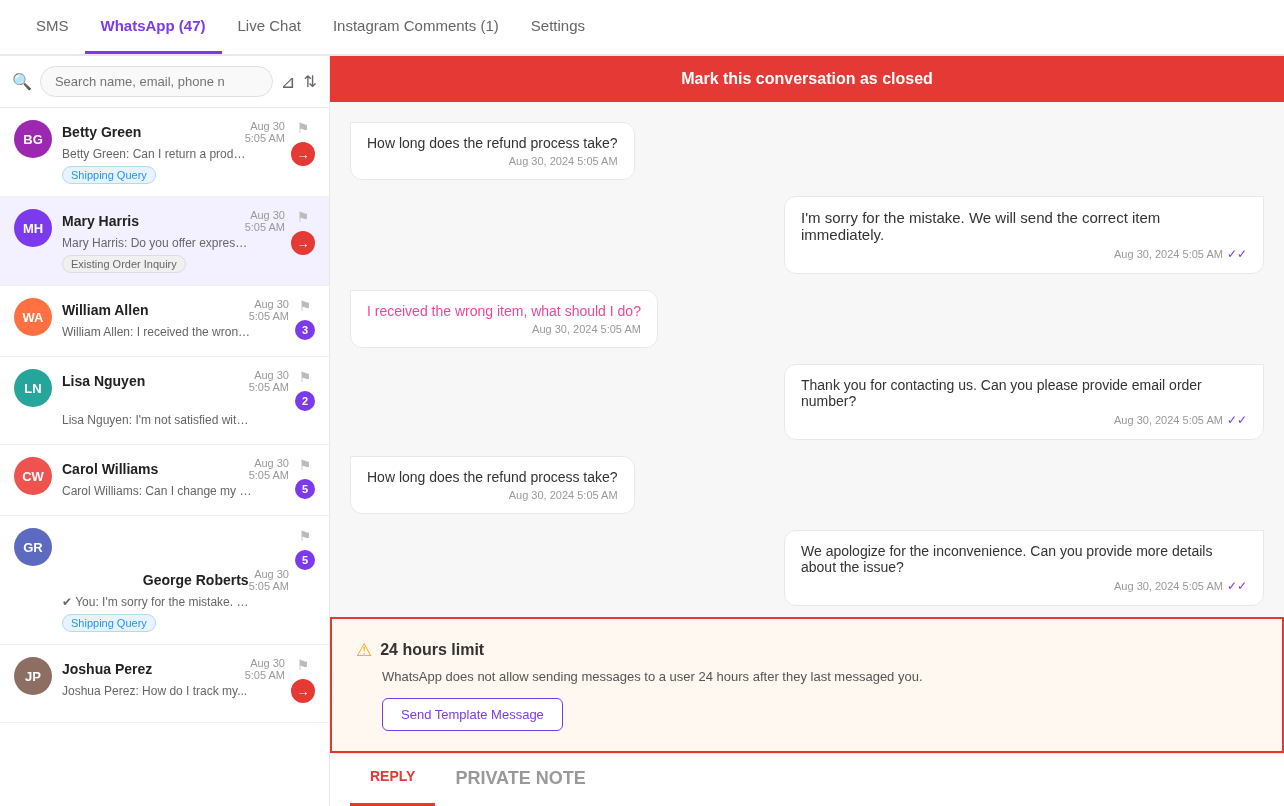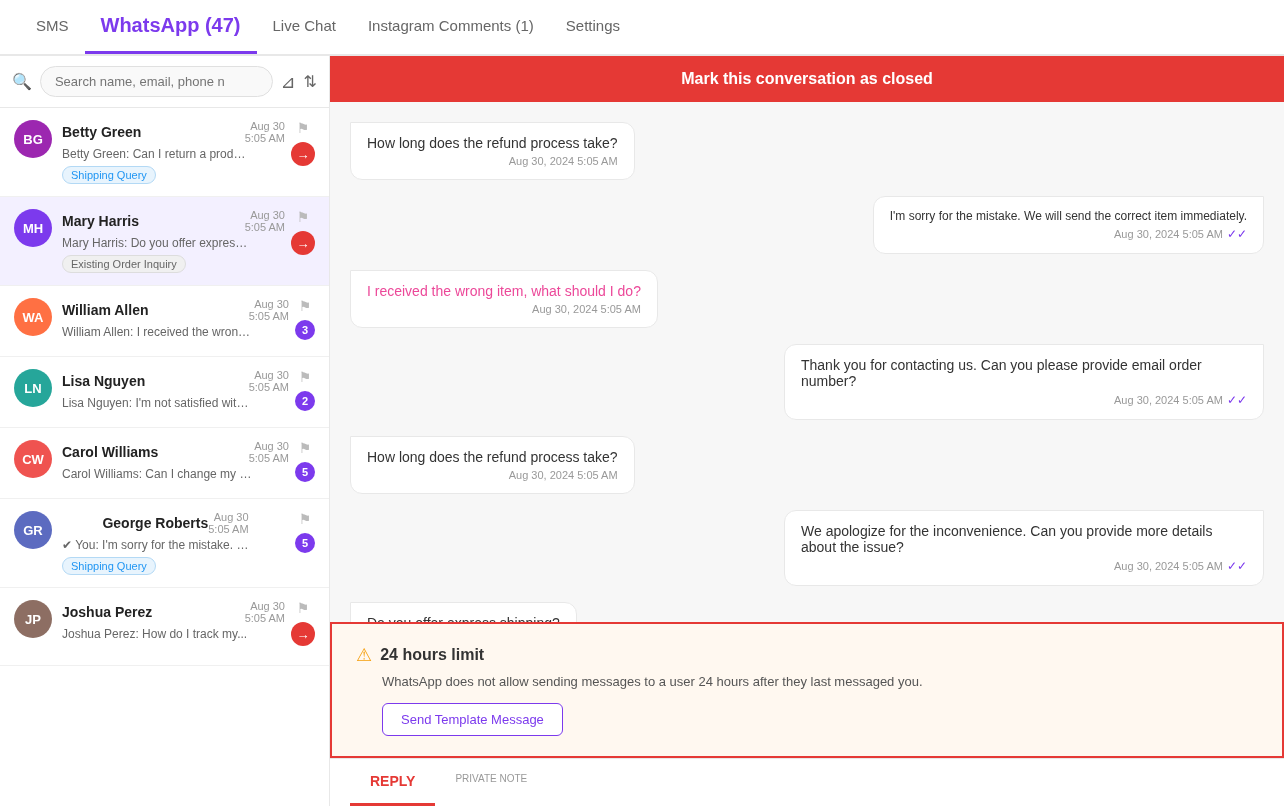--- a/index.html
+++ b/index.html
@@ -5,21 +5,21 @@
     * { box-sizing: border-box; margin: 0; padding: 0; }
     body { font-family: -apple-system, BlinkMacSystemFont, 'Segoe UI', sans-serif; font-size: 14px; background: #f5f5f5; display: flex; flex-direction: column; height: 806px; width: 1284px; overflow: hidden; }
     .nav-item { padding: 0 16px; height: 100%; display: flex; align-items: center; font-size: 15px; color: #666; cursor: pointer; border-bottom: 3px solid transparent; white-space: nowrap; }
     .nav-item.active { color: #7c3aed; border-bottom: 3px solid #7c3aed; font-weight: 600; }
   </style>
 </head>
 <body>
 
 <nav style="display:flex;align-items:center;background:#fff;border-bottom:2px solid #e8e8e8;padding:0 20px;height:56px;flex-shrink:0;">
 <div class="nav-item" style="padding: 0px 16px; height: 100%; display: flex; align-items: center; font-size: 15px; cursor: pointer; border-bottom: 3px solid transparent; color: rgb(102, 102, 102); font-weight: 400; white-space: nowrap;">SMS</div>
-    <div class="nav-item active" style="padding: 0px 16px; height: 100%; display: flex; align-items: center; font-size: 20px; cursor: pointer; border-bottom: 3px solid rgb(124, 58, 237); color: rgb(124, 58, 237); font-weight: 600; white-space: nowrap;">WhatsApp (47)</div>
+    <div class="nav-item active" style="padding: 0px 16px; height: 100%; display: flex; align-items: center; font-size: 15px; cursor: pointer; border-bottom: 3px solid rgb(124, 58, 237); color: rgb(124, 58, 237); font-weight: 600; white-space: nowrap;">WhatsApp (47)</div>
     <div class="nav-item" style="padding: 0px 16px; height: 100%; display: flex; align-items: center; font-size: 15px; cursor: pointer; border-bottom: 3px solid transparent; color: rgb(102, 102, 102); font-weight: 400; white-space: nowrap;">Live Chat</div>
     <div class="nav-item" style="padding: 0px 16px; height: 100%; display: flex; align-items: center; font-size: 15px; cursor: pointer; border-bottom: 3px solid transparent; color: rgb(102, 102, 102); font-weight: 400; white-space: nowrap;">Instagram Comments (1)</div>
     <div class="nav-item" style="padding: 0px 16px; height: 100%; display: flex; align-items: center; font-size: 15px; cursor: pointer; border-bottom: 3px solid transparent; color: rgb(102, 102, 102); font-weight: 400; white-space: nowrap;">Settings</div>
   </nav>
 
 <div style="display:flex;flex:1;overflow:hidden;">
 
   <aside style="width:330px;background:#fff;border-right:1px solid #e8e8e8;display:flex;flex-direction:column;flex-shrink:0;">
     <div style="display:flex;align-items:center;padding:10px 12px;border-bottom:1px solid #e8e8e8;gap:8px;">
       <span style="color:#999;font-size:16px;">🔍</span>
@@ -60,21 +60,21 @@
             <div style="font-size: 12px; color: rgb(102, 102, 102); white-space: nowrap; overflow: hidden; text-overflow: ellipsis; max-width: 190px; margin-bottom: 5px;">William Allen: I received the wrong item, wha...</div>
           </div>
           <div style="display: flex; flex-direction: column; align-items: center; gap: 6px; margin-left: 6px;">
             <span style="font-size: 14px; color: rgb(187, 187, 187); cursor: pointer;">⚑</span>
             <div style="width: 20px; height: 20px; border-radius: 50%; background: rgb(124, 58, 237); color: rgb(255, 255, 255); font-size: 11px; display: flex; align-items: center; justify-content: center; font-weight: 600;">3</div>
           </div>
         </div>
         <div style="display: flex; align-items: flex-start; padding: 12px 14px; border-bottom: 1px solid rgb(240, 240, 240); cursor: pointer; position: relative; background: rgb(255, 255, 255);">
           <div style="width: 38px; height: 38px; border-radius: 50%; display: flex; align-items: center; justify-content: center; font-weight: 600; font-size: 13px; color: rgb(255, 255, 255); flex-shrink: 0; margin-right: 10px; background: rgb(38, 166, 154);">LN</div>
           <div style="flex: 1 1 0%; min-width: 0px;">
-            <div style="display: flex; justify-content: space-between; align-items: center; margin-bottom: 3px;">
+            <div style="display: flex; justify-content: space-between; align-items: center; margin-bottom: 20px;">
               <span style="font-weight: 600; font-size: 14px; color: rgb(34, 34, 34);">Lisa Nguyen</span>
               <div style="font-size: 11px; color: rgb(153, 153, 153); text-align: right;">Aug 30<br>5:05 AM</div>
             </div>
             <div style="font-size: 12px; color: rgb(102, 102, 102); white-space: nowrap; overflow: hidden; text-overflow: ellipsis; max-width: 190px; margin-bottom: 5px;">Lisa Nguyen: I'm not satisfied with the pro...</div>
           </div>
           <div style="display: flex; flex-direction: column; align-items: center; gap: 6px; margin-left: 6px;">
             <span style="font-size: 14px; color: rgb(187, 187, 187); cursor: pointer;">⚑</span>
             <div style="width: 20px; height: 20px; border-radius: 50%; background: rgb(124, 58, 237); color: rgb(255, 255, 255); font-size: 11px; display: flex; align-items: center; justify-content: center; font-weight: 600;">2</div>
           </div>
         </div>
@@ -87,21 +87,21 @@
             </div>
             <div style="font-size: 12px; color: rgb(102, 102, 102); white-space: nowrap; overflow: hidden; text-overflow: ellipsis; max-width: 190px; margin-bottom: 5px;">Carol Williams: Can I change my delivery addre...</div>
           </div>
           <div style="display: flex; flex-direction: column; align-items: center; gap: 6px; margin-left: 6px;">
             <span style="font-size: 14px; color: rgb(187, 187, 187); cursor: pointer;">⚑</span>
             <div style="width: 20px; height: 20px; border-radius: 50%; background: rgb(124, 58, 237); color: rgb(255, 255, 255); font-size: 11px; display: flex; align-items: center; justify-content: center; font-weight: 600;">5</div>
           </div>
         </div>
         <div style="display: flex; align-items: flex-start; padding: 12px 14px; border-bottom: 1px solid rgb(240, 240, 240); cursor: pointer; position: relative; background: rgb(255, 255, 255);">
           <div style="width: 38px; height: 38px; border-radius: 50%; display: flex; align-items: center; justify-content: center; font-weight: 600; font-size: 13px; color: rgb(255, 255, 255); flex-shrink: 0; margin-right: 10px; background: rgb(92, 107, 192);">GR</div>
-          <div style="flex: 1 1 0%; min-width: 0px;"><div style="display: flex; justify-content: center; align-items: center; margin-bottom: 3px;">
+          <div style="flex: 1 1 0%; min-width: 0px;"><div style="display: flex; justify-content: flex-end; align-items: center; margin-bottom: 3px; margin-top: 40px;">
               <span style="font-weight: 600; font-size: 14px; color: rgb(34, 34, 34);">George Roberts</span>
               <div style="font-size: 11px; color: rgb(153, 153, 153); text-align: right;">Aug 30<br>5:05 AM</div>
             </div><div style="font-size: 12px; color: rgb(102, 102, 102); white-space: nowrap; overflow: hidden; text-overflow: ellipsis; max-width: 190px; margin-bottom: 5px;">✔ You: I'm sorry for the mistake. We ...</div><span style="display: inline-block; font-size: 11px; padding: 2px 8px; border-radius: 12px; font-weight: 500; background: rgb(232, 244, 253); color: rgb(33, 150, 243); border: 1px solid rgb(179, 217, 245);">Shipping Query</span></div>
           <div style="display: flex; flex-direction: column; align-items: center; gap: 6px; margin-left: 6px;">
             <span style="font-size: 14px; color: rgb(187, 187, 187); cursor: pointer;">⚑</span>
             <div style="width: 20px; height: 20px; border-radius: 50%; background: rgb(124, 58, 237); color: rgb(255, 255, 255); font-size: 11px; display: flex; align-items: center; justify-content: center; font-weight: 600;">5</div>
           </div>
         </div>
         <div style="display: flex; align-items: flex-start; padding: 12px 14px; border-bottom: 1px solid rgb(240, 240, 240); cursor: pointer; position: relative; background: rgb(255, 255, 255);">
           <div style="width: 38px; height: 38px; border-radius: 50%; display: flex; align-items: center; justify-content: center; font-weight: 600; font-size: 13px; color: rgb(255, 255, 255); flex-shrink: 0; margin-right: 10px; background: rgb(141, 110, 99);">JP</div>
@@ -121,21 +121,21 @@
   </aside>
 
   <main style="flex:1;display:flex;flex-direction:column;background:#f7f7f7;">
     <div style="background:#e53935;color:#fff;padding:14px 20px;font-size:16px;font-weight:600;text-align:center;flex-shrink:0;cursor:pointer;">Mark this conversation as closed</div>
     <div style="flex:1;overflow-y:auto;padding:20px;display:flex;flex-direction:column;gap:16px;">
     <div style="max-width: 480px; padding: 12px 16px; border-radius: 0px 12px 12px; background: rgb(255, 255, 255); border: 1px solid rgb(232, 232, 232); align-self: flex-start;">
           <div style="font-size: 14px; color: rgb(51, 51, 51); margin-bottom: 4px;">How long does the refund process take?</div>
           <div style="font-size: 11px; color: rgb(153, 153, 153); text-align: right; display: flex; align-items: center; justify-content: flex-end; gap: 4px;">Aug 30, 2024 5:05 AM</div>
         </div>
         <div style="max-width: 480px; padding: 12px 16px; border-radius: 12px 0px 12px 12px; background: rgb(255, 255, 255); border: 1px solid rgb(232, 232, 232); align-self: flex-end;">
-          <div style="font-size: 12px; color: rgb(51, 51, 51); margin-bottom: 4px;">I'm sorry for the mistake. We will send the correct item immediately.</div>
+          <div style="font-size: 15px; color: rgb(51, 51, 51); margin-bottom: 4px;">I'm sorry for the mistake. We will send the correct item immediately.</div>
           <div style="font-size: 11px; color: rgb(153, 153, 153); text-align: right; display: flex; align-items: center; justify-content: flex-end; gap: 4px;">Aug 30, 2024 5:05 AM<span style="color: rgb(124, 58, 237); font-size: 12px;">✓✓</span></div>
         </div>
         <div style="max-width: 480px; padding: 12px 16px; border-radius: 0px 12px 12px; background: rgb(255, 255, 255); border: 1px solid rgb(232, 232, 232); align-self: flex-start;">
           <div style="font-size: 14px; color: #ec4899; margin-bottom: 4px;">I received the wrong item, what should I do?</div>
           <div style="font-size: 11px; color: rgb(153, 153, 153); text-align: right; display: flex; align-items: center; justify-content: flex-end; gap: 4px;">Aug 30, 2024 5:05 AM</div>
         </div>
         <div style="max-width: 480px; padding: 12px 16px; border-radius: 12px 0px 12px 12px; background: rgb(255, 255, 255); border: 1px solid rgb(232, 232, 232); align-self: flex-end;">
           <div style="font-size: 14px; color: rgb(51, 51, 51); margin-bottom: 4px;">Thank you for contacting us. Can you please provide email order number?</div>
           <div style="font-size: 11px; color: rgb(153, 153, 153); text-align: right; display: flex; align-items: center; justify-content: flex-end; gap: 4px;">Aug 30, 2024 5:05 AM<span style="color: rgb(124, 58, 237); font-size: 12px;">✓✓</span></div>
         </div>
@@ -156,16 +156,16 @@
       <div style="display:flex;align-items:center;gap:8px;margin-bottom:8px;">
         <span style="color:#f59e0b;font-size:18px;">⚠</span>
         <span style="font-size:16px;font-weight:700;color:#333;">24 hours limit</span>
       </div>
       <p style="font-size:13px;color:#555;margin-bottom:14px;margin-left:26px;">WhatsApp does not allow sending messages to a user 24 hours after they last messaged you.</p>
       <button style="margin-left:26px;background:#fff;border:1px solid #7c3aed;color:#7c3aed;padding:8px 18px;border-radius:6px;font-size:13px;cursor:pointer;font-weight:500;">Send Template Message</button>
     </div>
 
     <div style="background:#fff;border-top:1px solid #e8e8e8;display:flex;padding:0 20px;flex-shrink:0;">
     <div style="padding: 14px 20px; font-size: 14px; font-weight: 600; cursor: pointer; border-bottom: 3px solid rgb(229, 57, 53); color: rgb(229, 57, 53);">REPLY</div>
-        <div style="padding: 14px 20px; font-size: 10px; font-weight: 400; cursor: pointer; border-bottom: 3px solid transparent; color: rgb(153, 153, 153);">PRIVATE NOTE</div>
+        <div style="padding: 14px 20px; font-size: 18px; font-weight: 700; cursor: pointer; border-bottom: 3px solid transparent; color: rgb(153, 153, 153);">PRIVATE NOTE</div>
       </div>
   </main>
 </div>
 
 </body></html>

